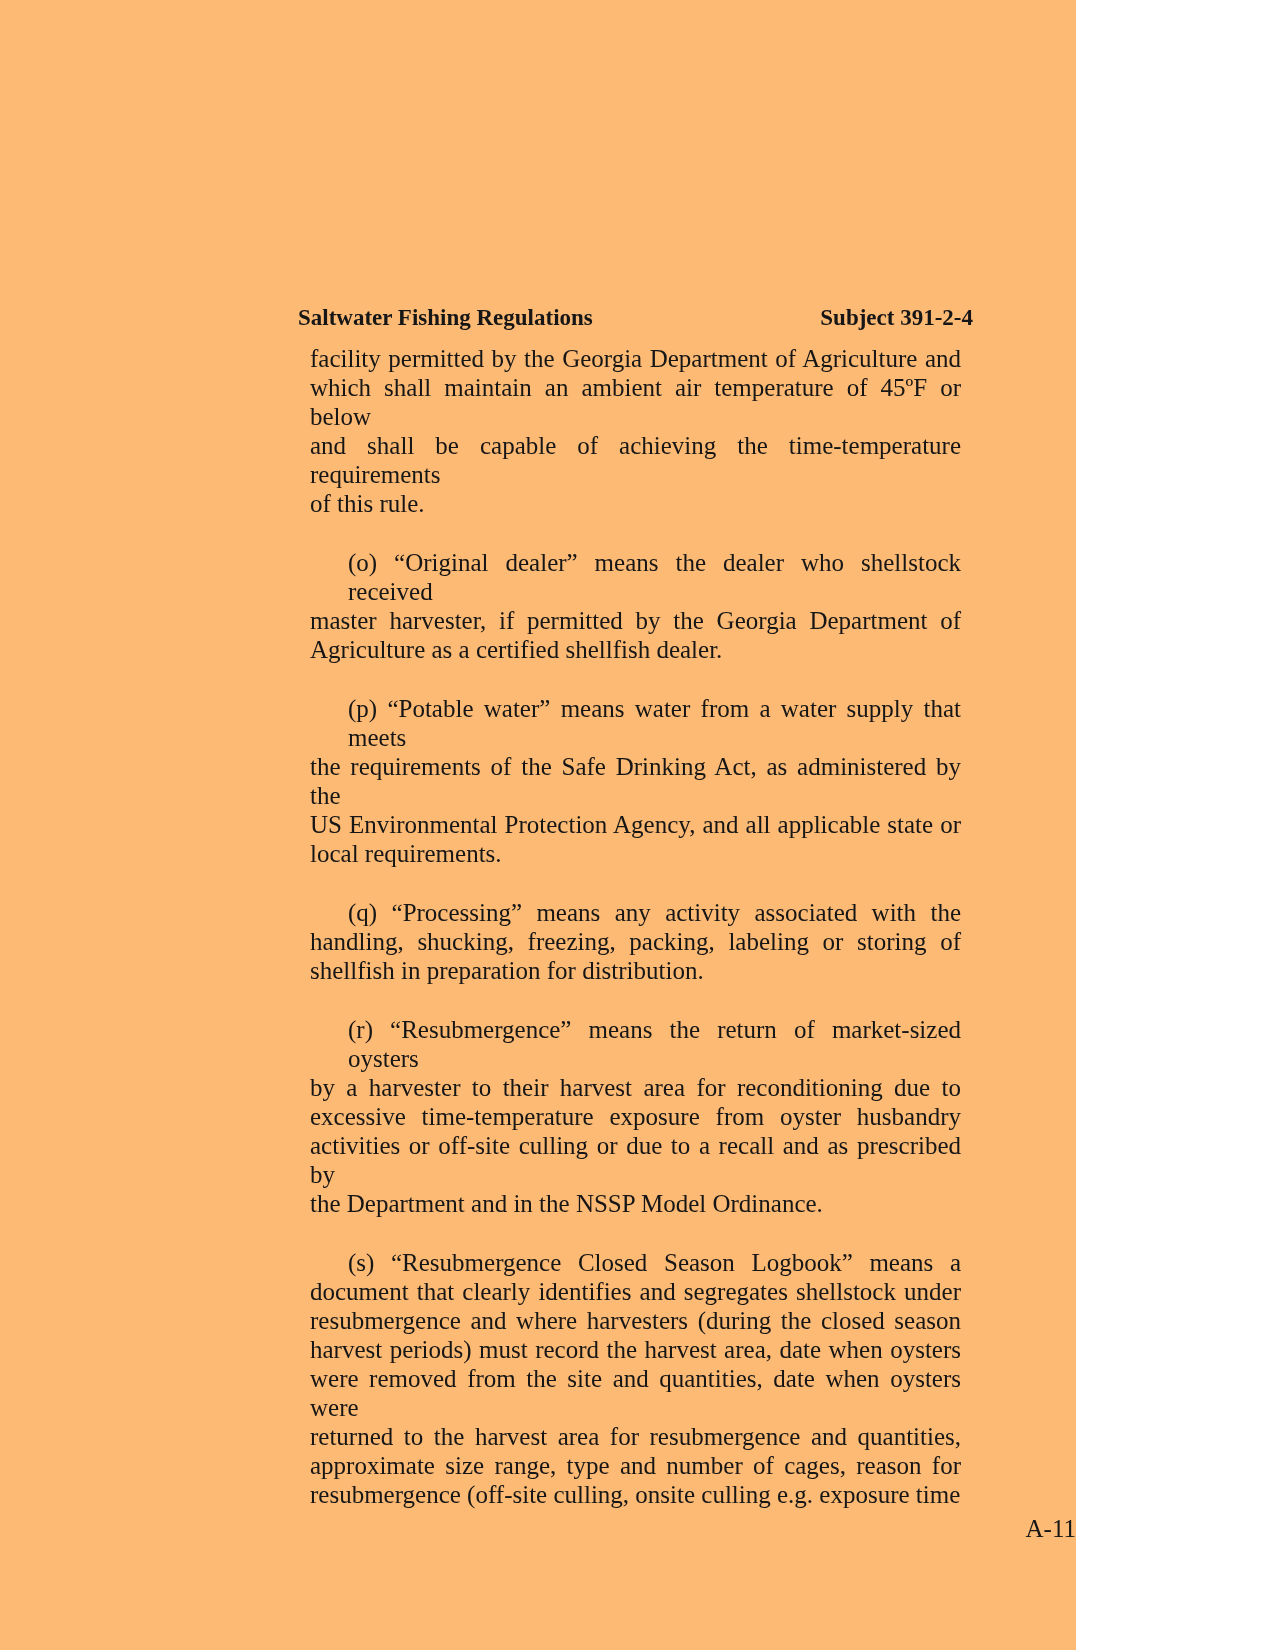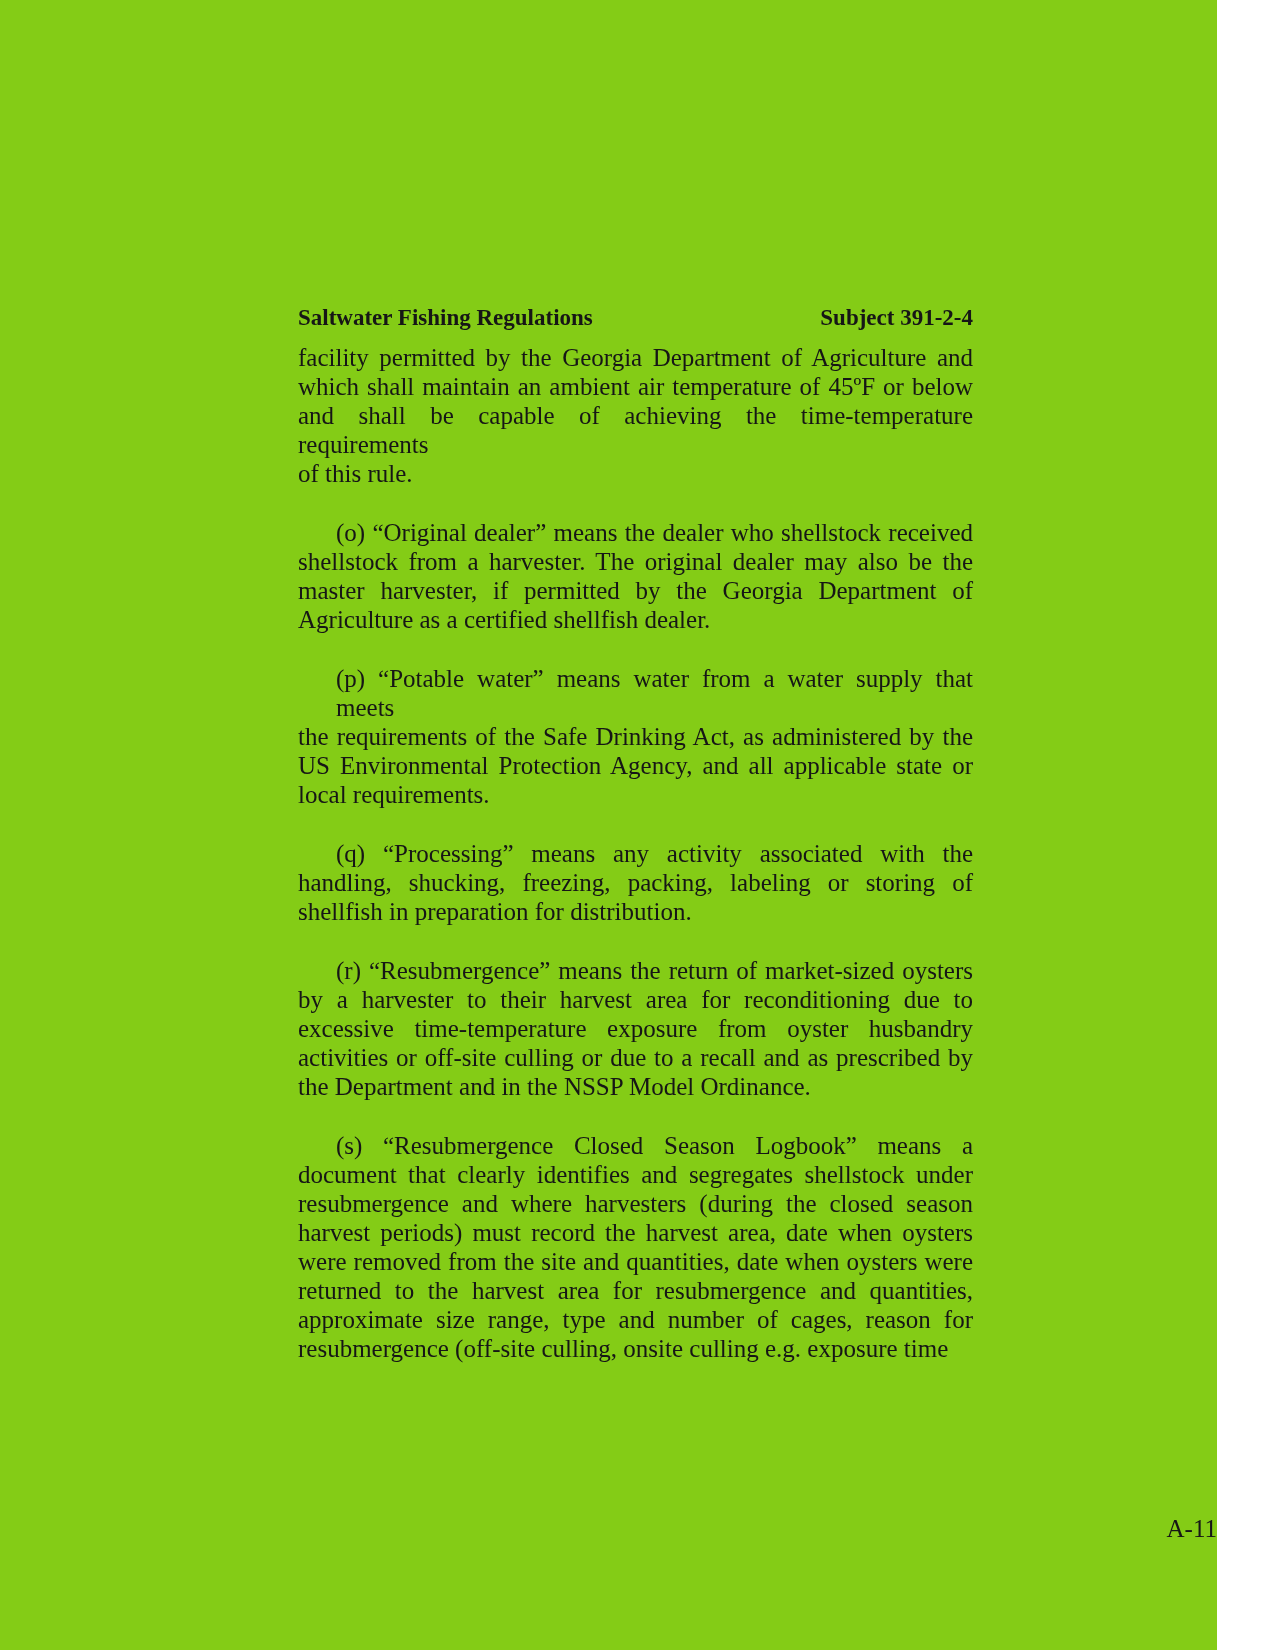--- a/index.html
+++ b/index.html
@@ -2,48 +2,47 @@
 <html><head>
 <meta charset="utf-8">
 <style>
   html, body {
     margin: 0;
     padding: 0;
     background: #ffffff;
   }
   .page {
     position: relative;
-    width: 1193px;
+    width: 1076px;
     height: 1650px;
-    background: #84cc16;
+    background: #fdba74;
     overflow: hidden;
     font-family: "Liberation Serif", "DejaVu Serif", serif;
     color: #161616;
-    padding-left: 24px;
   }
   .content {
     position: absolute;
     left: 298px;
     top: 303px;
     width: 675px;
   }
   .page-header {
     display: flex;
     justify-content: space-between;
     align-items: baseline;
     font-weight: bold;
     font-size: 23px;
     line-height: 29px;
     white-space: nowrap;
   }
   .body-text {
     margin-top: 11px;
   }
   .para {
-    margin: 0;
+    margin: 12px;
   }
   .para + .para {
     margin-top: 30px;
   }
   .line {
     font-size: 25px;
     line-height: 29px;
     text-align: justify;
     text-align-last: justify;
     text-justify: inter-word;
@@ -76,21 +75,20 @@
     </div>
     <div class="body-text">
         <div class="para">
           <div class="line">facility permitted by the Georgia Department of Agriculture and</div>
           <div class="line">which shall maintain an ambient air temperature of 45ºF or below</div>
           <div class="line">and shall be capable of achieving the time-temperature requirements</div>
           <div class="line last">of this rule.</div>
         </div>
         <div class="para indent">
           <div class="line">(o) “Original dealer” means the dealer who shellstock received</div>
-          <div class="line">shellstock from a harvester. The original dealer may also be the</div>
           <div class="line">master harvester, if permitted by the Georgia Department of</div>
           <div class="line last">Agriculture as a certified shellfish dealer.</div>
         </div>
         <div class="para indent">
           <div class="line">(p) “Potable water” means water from a water supply that meets</div>
           <div class="line">the requirements of the Safe Drinking Act, as administered by the</div>
           <div class="line">US Environmental Protection Agency, and all applicable state or</div>
           <div class="line last">local requirements.</div>
         </div>
         <div class="para indent">

